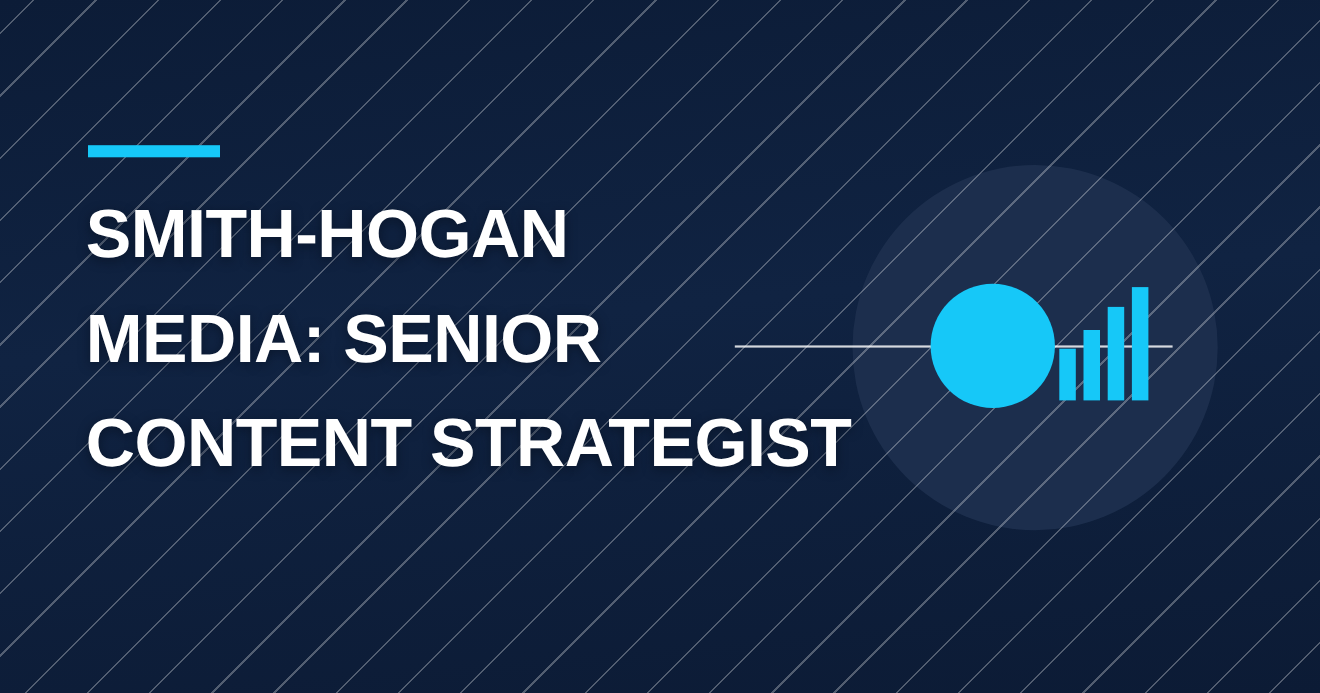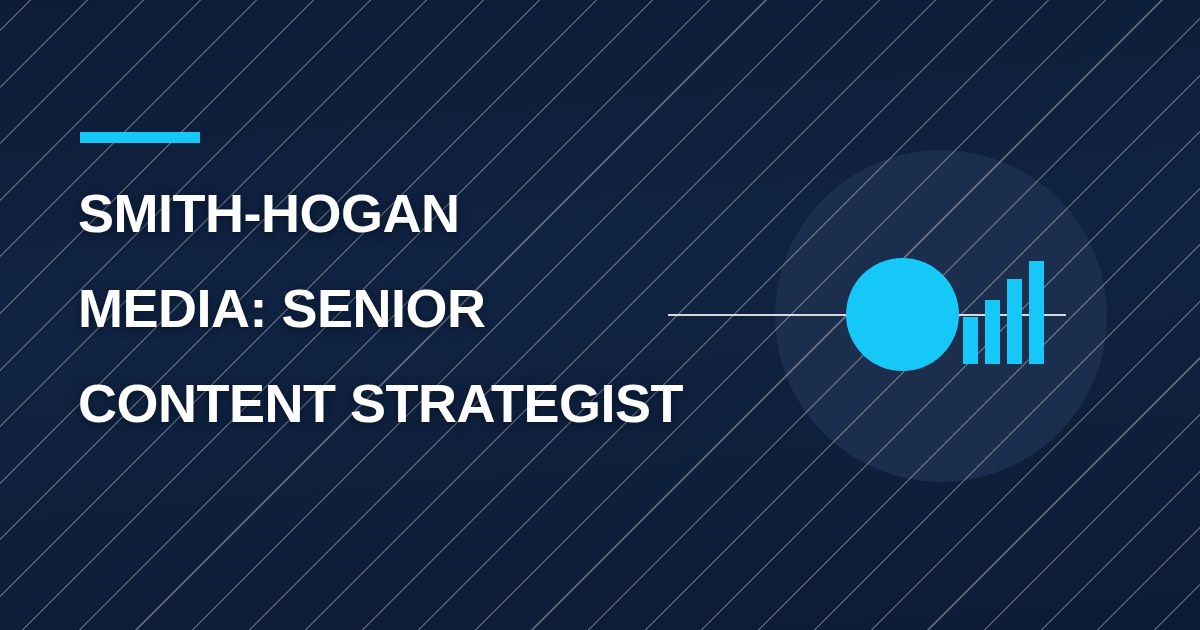--- a/index.html
+++ b/index.html
@@ -85,21 +85,21 @@
 
   .headline {
     position: absolute;
     left: 78px;
     top: 166px;
     width: 1060px;
     margin: 0;
     color: #ffffff;
     font-family: "Liberation Sans", sans-serif;
     font-weight: 700;
-    font-size: 54px;
+    font-size: 62px;
     line-height: 95px;
     letter-spacing: -0.5px;
     text-transform: uppercase;
     text-shadow: 0 2px 10px rgba(5,12,26,0.55);
     white-space: pre-line;
   }
 
   
   .logo-mark {
     position: absolute;

